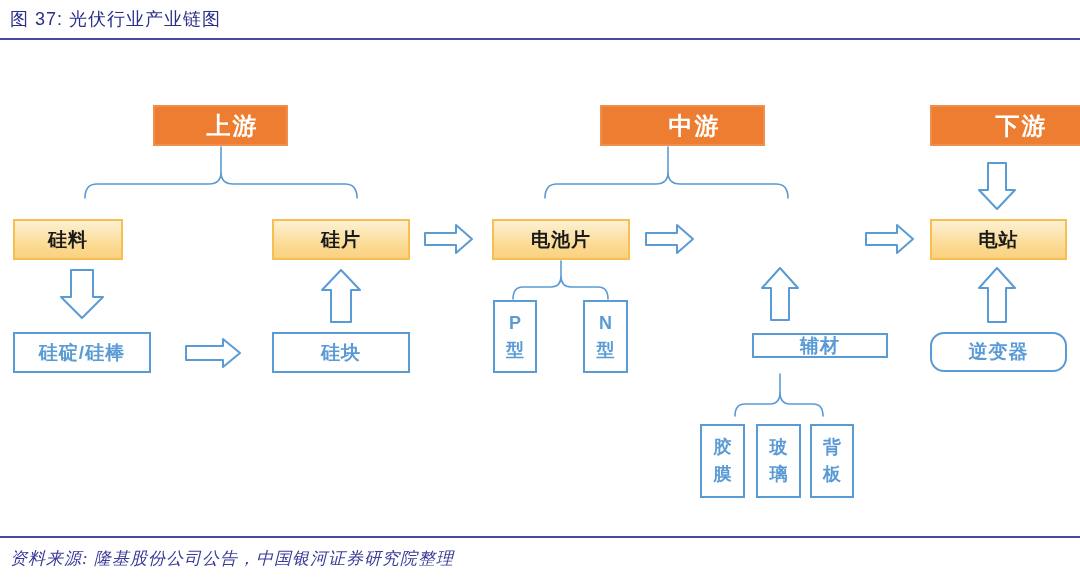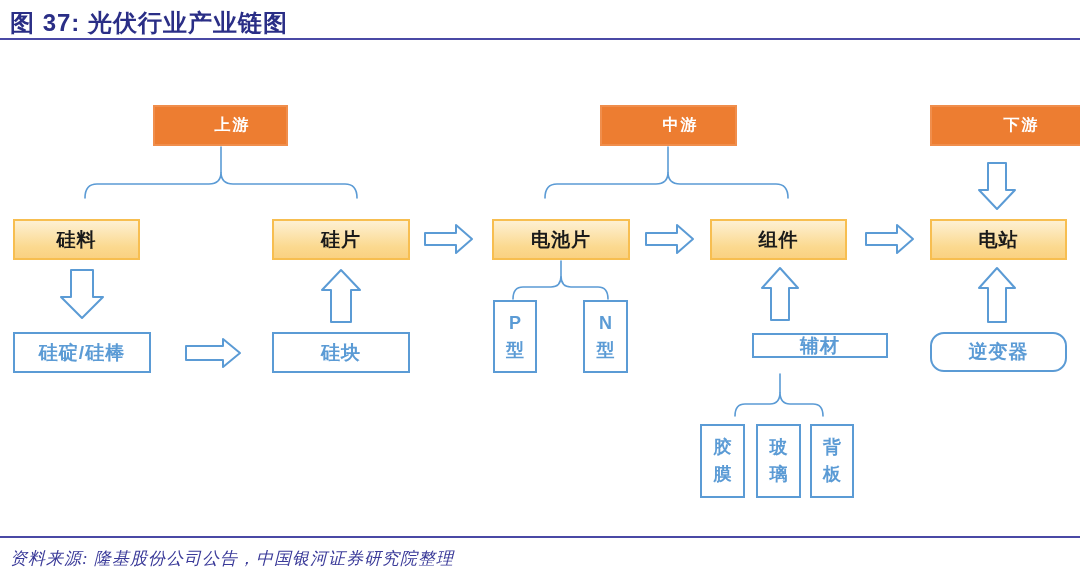--- a/index.html
+++ b/index.html
@@ -10,22 +10,22 @@
     position: relative;
     width: 1080px;
     height: 583px;
     background: #ffffff;
     overflow: hidden;
   }
 
   .fig-title {
     position: absolute;
     left: 10px; top: 7px;
-    font-size: 24px;
-    font-weight: bold;
+    font-size: 18px;
+    font-weight: normal;
     color: #2A2E86;
     letter-spacing: 1px;
   }
   .rule {
     position: absolute;
     left: 0; width: 1080px;
     height: 0;
     border-top: 2.5px solid #4A49A5;
   }
   .top-rule { top: 38px; }
@@ -55,21 +55,21 @@
     justify-content: center;
     text-align: center;
     white-space: pre-line;
   }
 
   .stage {
     background: #ED7D31;
     border: 2px solid #F08E4C;
     color: #ffffff;
     font-weight: bold;
-    font-size: 16px;
+    font-size: 24px;
     letter-spacing: 2px;
     padding-left: 24px;
   }
 
   .node-main {
     background: linear-gradient(180deg, #FDF0D3 0%, #FBD98F 70%, #FAD182 100%);
     border: 2px solid #F7BE50;
     color: #1a1a1a;
     font-weight: bold;
     font-size: 19px;
@@ -85,24 +85,24 @@
     letter-spacing: 1px;
   }
   .node-sub.vbox {
     font-size: 18px;
     line-height: 27px;
     letter-spacing: 0;
   }
 
   
   .pos-upstream   { left: 153px; top: 105px; width: 135px; height: 41px; }
-  .pos-midstream  { left: 600px; top: 105px; width: 137px; height: 41px; }
+  .pos-midstream  { left: 600px; top: 105px; width: 165px; height: 41px; }
   .pos-downstream { left: 930px; top: 105px; width: 159px; height: 41px; }
 
-  .pos-silicon-material { left: 13px;  top: 219px; width: 127px; height: 41px; }
+  .pos-silicon-material { left: 13px;  top: 219px; width: 110px; height: 41px; }
   .pos-silicon-wafer    { left: 272px; top: 219px; width: 138px; height: 41px; }
   .pos-cell             { left: 492px; top: 219px; width: 138px; height: 41px; }
   .pos-module           { left: 710px; top: 219px; width: 137px; height: 41px; }
   .pos-power-station    { left: 930px; top: 219px; width: 137px; height: 41px; }
 
   .pos-ingot-rod     { left: 13px;  top: 332px; width: 138px; height: 41px; }
   .pos-silicon-block { left: 272px; top: 332px; width: 138px; height: 41px; }
   .pos-p-type        { left: 493px; top: 300px; width: 44px;  height: 73px; }
   .pos-n-type        { left: 583px; top: 300px; width: 45px;  height: 73px; }
   .pos-auxiliary     { left: 752px; top: 333px; width: 136px; height: 25px; }
@@ -143,21 +143,20 @@
     </g>
   </svg>
 
   <div class="box stage pos-upstream">上游</div>
   <div class="box stage pos-midstream">中游</div>
   <div class="box stage pos-downstream">下游</div>
 
   <div class="box node-main pos-silicon-material">硅料</div>
   <div class="box node-main pos-silicon-wafer">硅片</div>
   <div class="box node-main pos-cell">电池片</div>
-  <div class="box node-main pos-module">组件</div>
   <div class="box node-main pos-power-station">电站</div>
 
   <div class="box node-sub pos-ingot-rod">硅碇/硅棒</div>
   <div class="box node-sub pos-silicon-block">硅块</div>
   <div class="box node-sub vbox pos-p-type">P
 型</div>
   <div class="box node-sub vbox pos-n-type">N
 型</div>
   <div class="box node-sub pos-auxiliary">辅材</div>
   <div class="box node-sub pos-inverter">逆变器</div>

